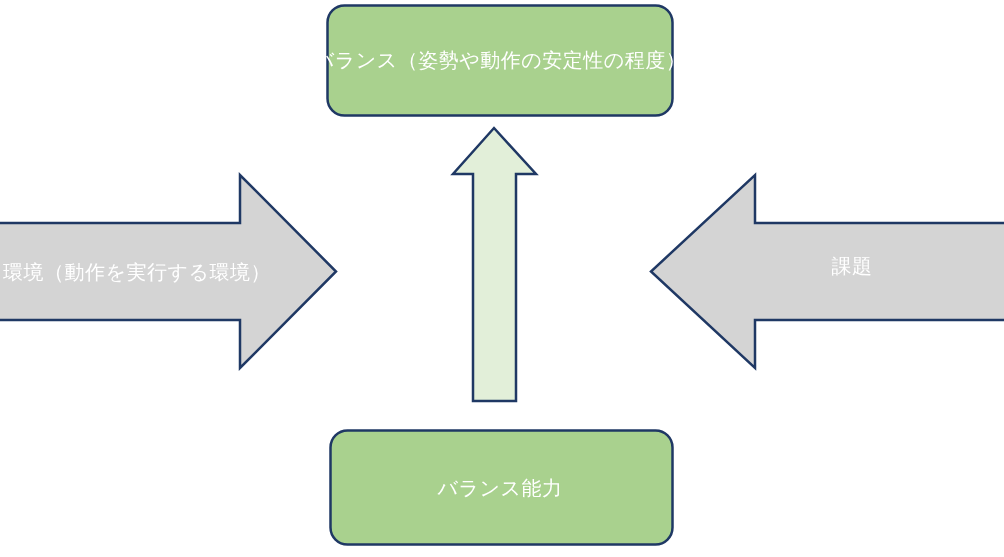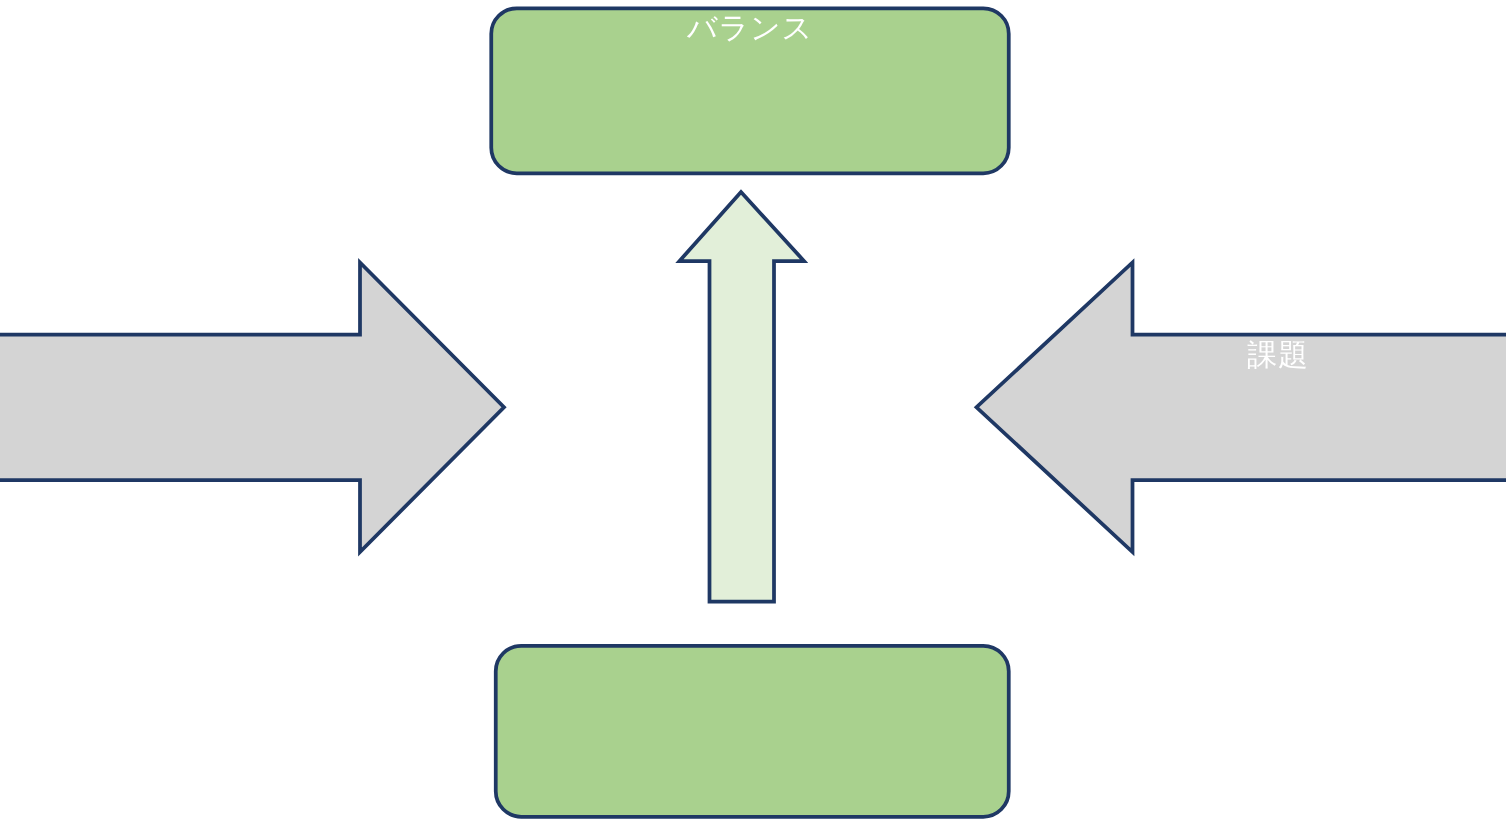--- a/index.html
+++ b/index.html
@@ -22,22 +22,23 @@
     position: absolute;
     left: 0;
     top: 0;
     width: 1004px;
     height: 557px;
     display: block;
   }
   .node-label {
     position: absolute;
     display: flex;
-    flex-direction: column;
+    flex-direction: row;
     align-items: center;
+    justify-content: center;
     text-align: center;
     color: #ffffff;
     font-size: 20px;
     line-height: 30px;
     letter-spacing: 0.5px;
     white-space: nowrap;
     pointer-events: none;
   }
   .node-label .ln {
     display: block;
@@ -84,23 +85,29 @@
 
     <polygon points="494,128 536,174 516,174 516,401 473,401 473,174 453,174" fill="#E2EFD9" stroke="#1F3864" stroke-width="2.5" stroke-linejoin="miter"></polygon>
 
     <polygon points="-6,223 240,223 240,175 336,271.5 240,368 240,320 -6,320" fill="#D4D4D4" stroke="#1F3864" stroke-width="2.5" stroke-linejoin="miter"></polygon>
 
     <polygon points="1010,223 755,223 755,175 651,271.5 755,368 755,320 1010,320" fill="#D4D4D4" stroke="#1F3864" stroke-width="2.5" stroke-linejoin="miter"></polygon>
   </svg>
 
   <div class="node-label" id="label-balance">
     <span class="ln">バランス</span>
+    <span class="ln">（姿勢や動作の安定性の程度）</span>
   </div>
 
   <div class="node-label" id="label-balance-ability">
+    <span class="ln">バランス能力</span>
   </div>
 
+  <div class="node-label" id="label-environment">
+    <span class="ln">環境</span>
+    <span class="ln">（動作を実行する環境）</span>
+  </div>
 
   <div class="node-label" id="label-task">
     <span class="ln">課題</span>
   </div>
 
 </div>
 
 </body></html>

